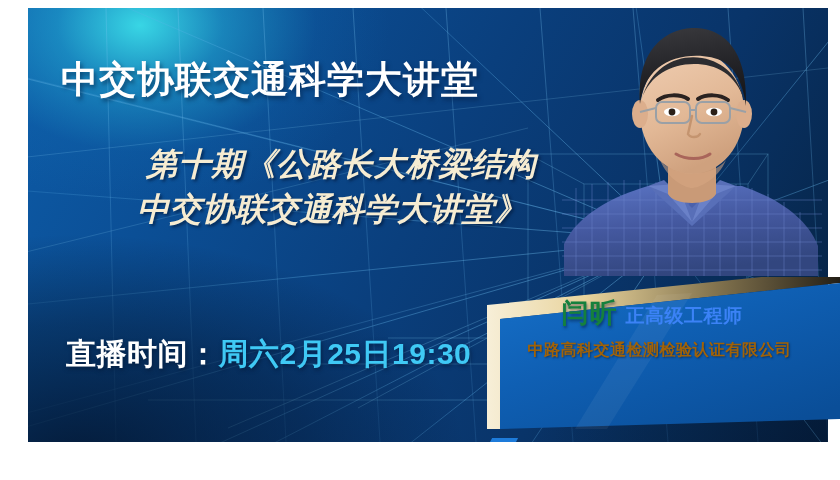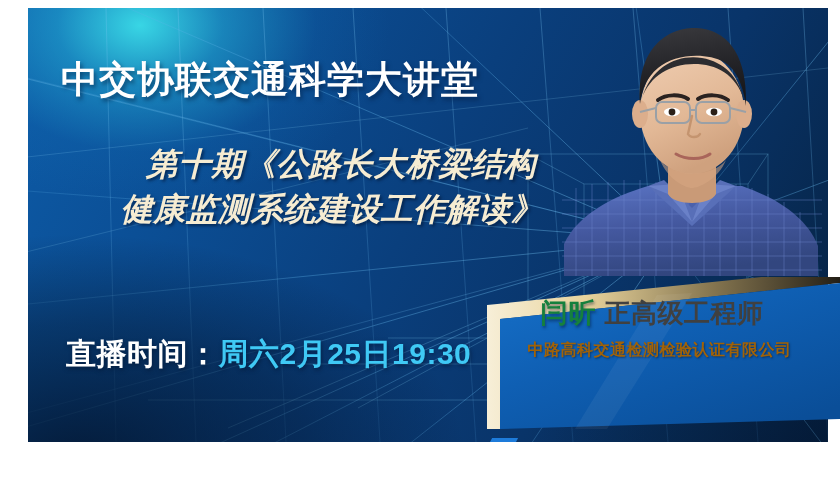--- a/index.html
+++ b/index.html
@@ -77,21 +77,21 @@
   }
   #speaker-line1{
     position:absolute;left:0;top:18px;width:330px;text-align:center;
     white-space:nowrap;
   }
   #speaker-name{
     font-size:27px;font-weight:bold;color:#15803d;letter-spacing:1px;
     text-shadow:1px 2px 3px rgba(0,20,50,.5);
   }
   #speaker-role{
-    font-size:26px;font-weight:bold;color:#404040;margin-left:8px;
+    font-size:19px;font-weight:bold;color:#3b82f6;margin-left:8px;
     letter-spacing:.5px;
   }
   #speaker-company{
     position:absolute;left:0;top:63px;width:345px;text-align:center;
     font-size:16px;font-weight:bold;color:#a16207;letter-spacing:.5px;
     white-space:nowrap;
     text-shadow:1px 1px 2px rgba(0,20,50,.5);
   }
 
   
@@ -245,21 +245,21 @@
 
           <path d="M 104 152 C 118 170 156 170 170 152 C 162 172 142 180 136 180 C 130 180 112 172 104 152 Z" fill="#d7a784" opacity="0.55"></path>
         </g>
       </svg>
     </div>
 
     <h1 id="headline">中交协联交通科学大讲堂</h1>
 
     <div id="subtitle">
       <span class="ln ln1">第十期《公路长大桥梁结构</span>
-      <span class="ln ln2">健康监测系统建设工作解读》</span>
+      <span class="ln ln2">中交协联交通科学大讲堂》</span>
     </div>
 
     <div id="livetime">
       <span class="lbl">直播时间：</span><span class="val">周六2月25日19:30</span>
     </div>
 
     <div id="accent-chip"></div>
 
   </div>
 

